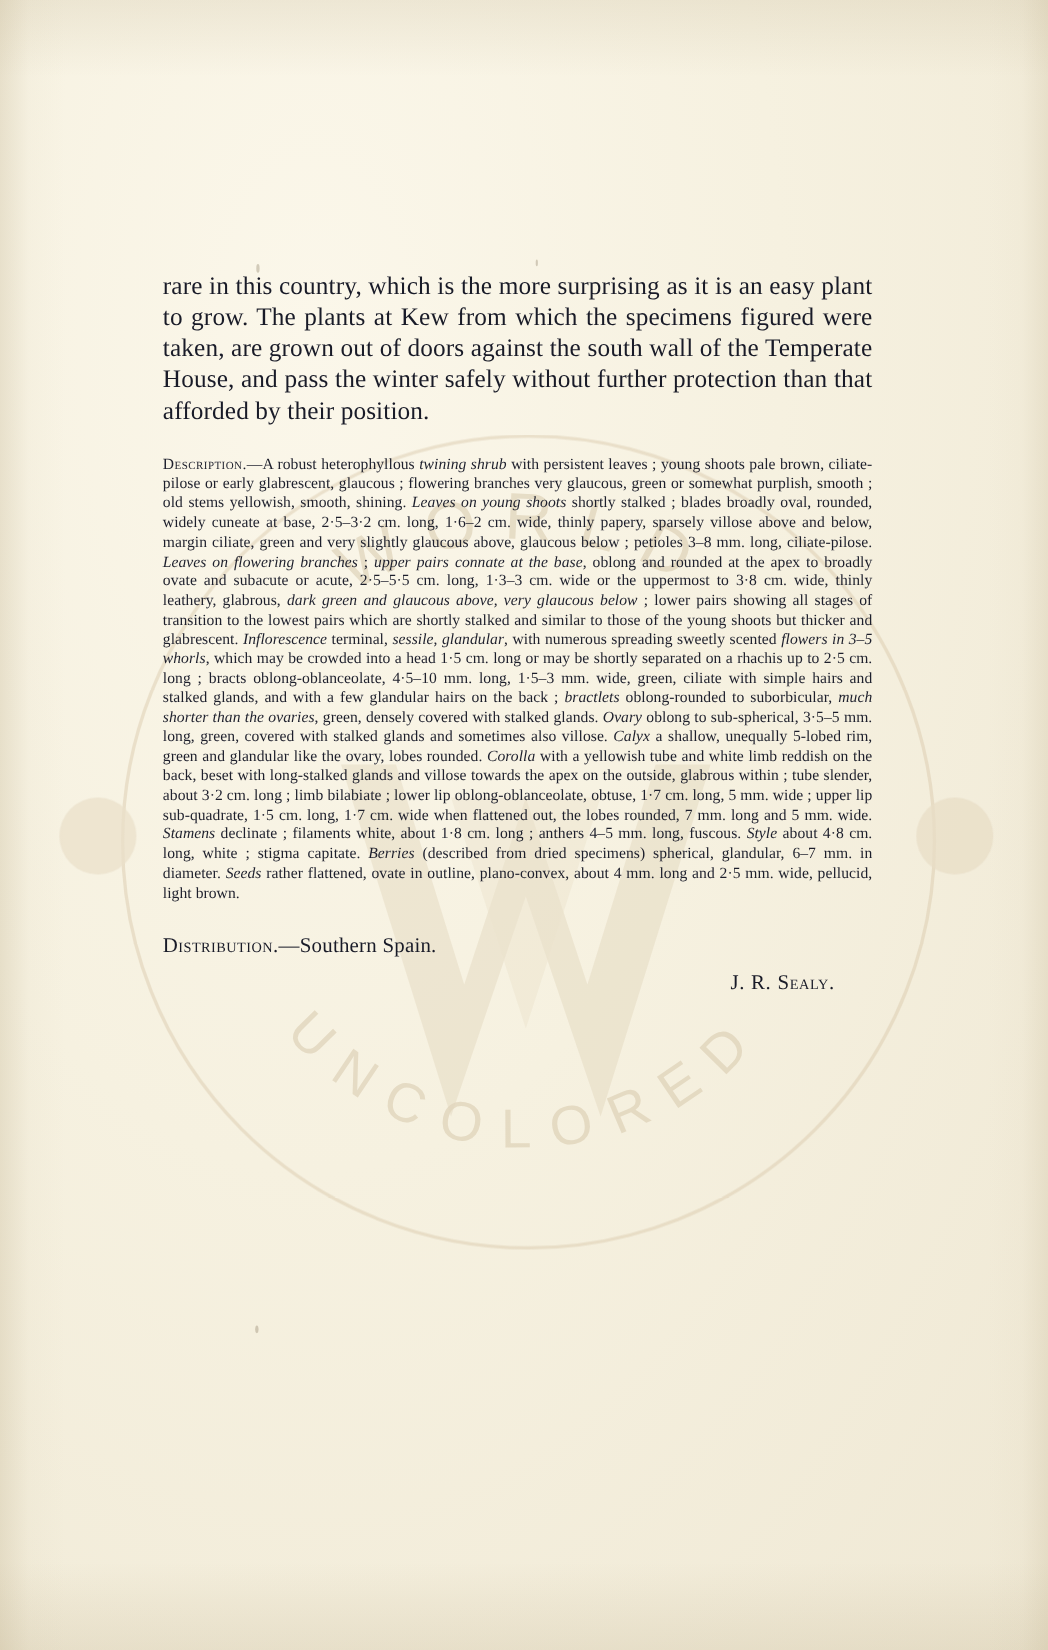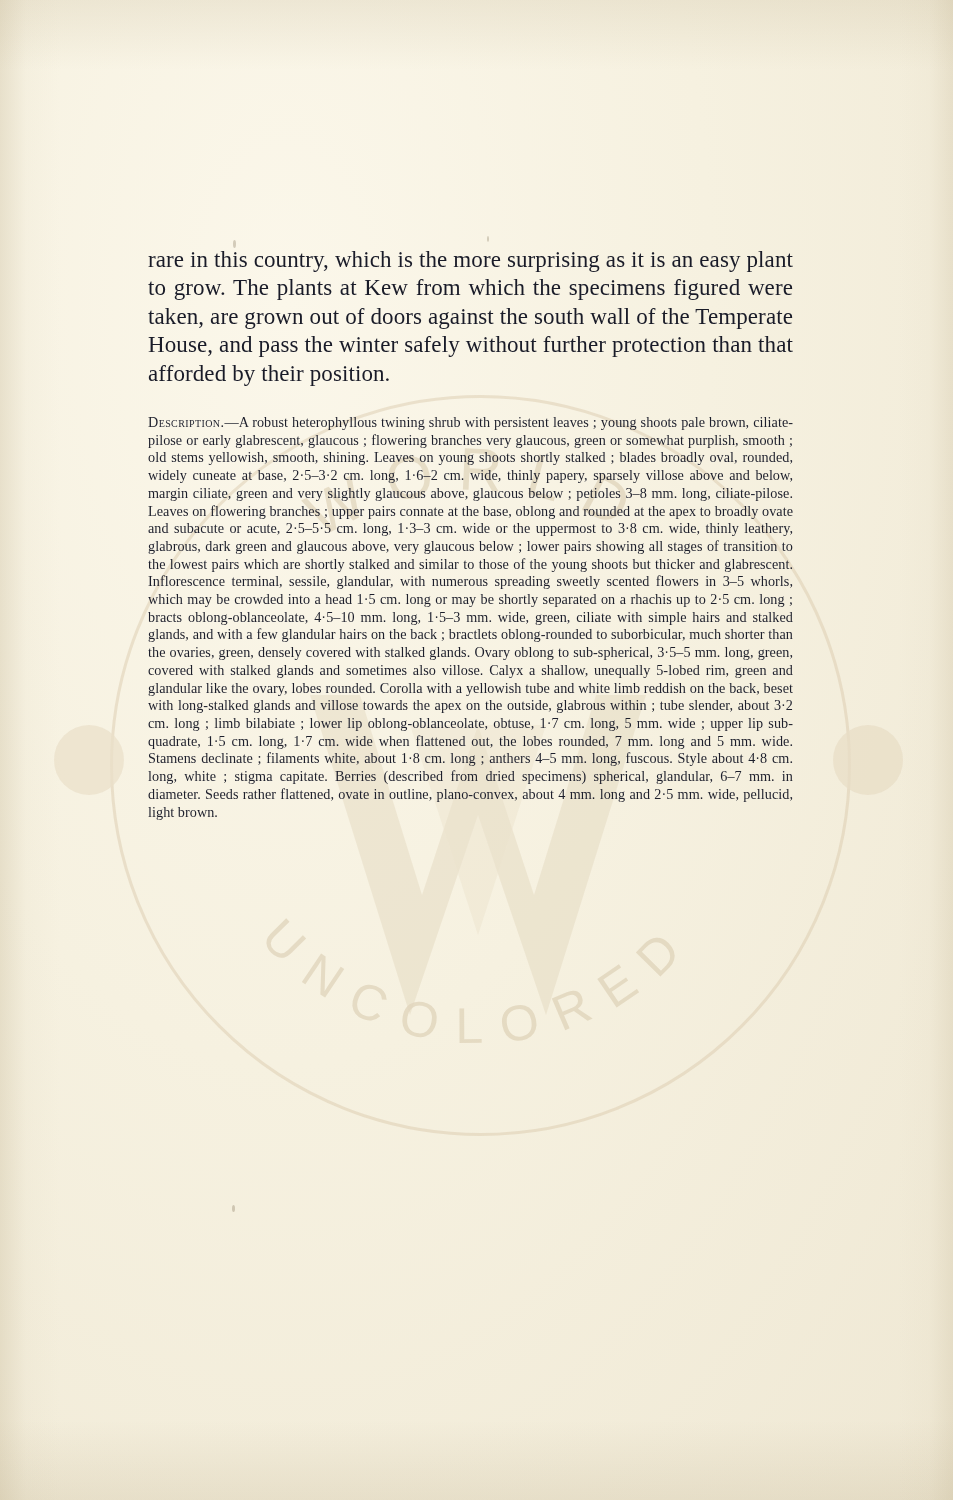--- a/index.html
+++ b/index.html
@@ -100,21 +100,21 @@
     letter-spacing: 0.05px;
     margin: 0;
     color: #1d1f2c;
   }
   .description .firstline { text-indent: 34px; }
 
   .sc {
     font-variant: small-caps;
     letter-spacing: 0.4px;
   }
-  .it { }
+  .it { font-style: italic; }
 
   .footer {
     margin-top: 28px;
     position: relative;
     height: 70px;
   }
   .distribution {
     font-size: 19px;
     letter-spacing: 0.2px;
     color: #191b28;
@@ -173,15 +173,21 @@
   <div class="speck" style="left:487px; top:236px; width:2px; height:6px;"></div>
 
   <div id="content">
 
     <p class="intro">rare in this country, which is the more surprising as it is an easy plant to grow. The plants at Kew from which the specimens figured were taken, are grown out of doors against the south wall of the Temperate House, and pass the winter safely without further protection than that afforded by their position.</p>
 
     <p class="description">
       <span class="firstline"></span><span class="sc">Description.</span><span>—</span><span>A robust heterophyllous </span><span class="it">twining shrub</span><span> with persistent leaves ; young shoots pale brown, ciliate-pilose or early glabrescent, glaucous ; flowering branches very glaucous, green or somewhat purplish, smooth ; old stems yellowish, smooth, shining.  </span><span class="it">Leaves on young shoots</span><span> shortly stalked ; blades broadly oval, rounded, widely cuneate at base, 2·5–3·2 cm. long, 1·6–2 cm. wide, thinly papery, sparsely villose above and below, margin ciliate, green and very slightly glaucous above, glaucous below ; petioles 3–8 mm. long, ciliate-pilose.  </span><span class="it">Leaves on flowering branches</span><span> ; </span><span class="it">upper pairs connate at the base</span><span>, oblong and rounded at the apex to broadly ovate and subacute or acute, 2·5–5·5 cm. long, 1·3–3 cm. wide or the uppermost to 3·8 cm. wide, thinly leathery, glabrous, </span><span class="it">dark green and glaucous above, very glaucous below</span><span> ; lower pairs showing all stages of transition to the lowest pairs which are shortly stalked and similar to those of the young shoots but thicker and glabrescent.  </span><span class="it">Inflorescence</span><span> terminal, </span><span class="it">sessile, glandular</span><span>, with numerous spreading sweetly scented </span><span class="it">flowers in 3–5 whorls</span><span>, which may be crowded into a head 1·5 cm. long or may be shortly separated on a rhachis up to 2·5 cm. long ; bracts oblong-oblanceolate, 4·5–10 mm. long, 1·5–3 mm. wide, green, ciliate with simple hairs and stalked glands, and with a few glandular hairs on the back ; </span><span class="it">bractlets</span><span> oblong-rounded to suborbicular, </span><span class="it">much shorter than the ovaries</span><span>, green, densely covered with stalked glands.  </span><span class="it">Ovary</span><span> oblong to sub-spherical, 3·5–5 mm. long, green, covered with stalked glands and sometimes also villose.  </span><span class="it">Calyx</span><span> a shallow, unequally 5-lobed rim, green and glandular like the ovary, lobes rounded.  </span><span class="it">Corolla</span><span> with a yellowish tube and white limb reddish on the back, beset with long-stalked glands and villose towards the apex on the outside, glabrous within ; tube slender, about 3·2 cm. long ; limb bilabiate ; lower lip oblong-oblanceolate, obtuse, 1·7 cm. long, 5 mm. wide ; upper lip sub-quadrate, 1·5 cm. long, 1·7 cm. wide when flattened out, the lobes rounded, 7 mm. long and 5 mm. wide.  </span><span class="it">Stamens</span><span> declinate ; filaments white, about 1·8 cm. long ; anthers 4–5 mm. long, fuscous.  </span><span class="it">Style</span><span> about 4·8 cm. long, white ; stigma capitate.  </span><span class="it">Berries</span><span> (described from dried specimens) spherical, glandular, 6–7 mm. in diameter.  </span><span class="it">Seeds</span><span> rather flattened, ovate in outline, plano-convex, about 4 mm. long and 2·5 mm. wide, pellucid, light brown.</span>
     </p>
 
+    <div class="footer">
+      <div class="distribution">
+        <span class="sc">Distribution.</span><span>—</span><span>Southern Spain.</span>
+      </div>
+      <div class="author sc">J. R. Sealy.</div>
+    </div>
 
   </div>
 </div>
 
 </body></html>

